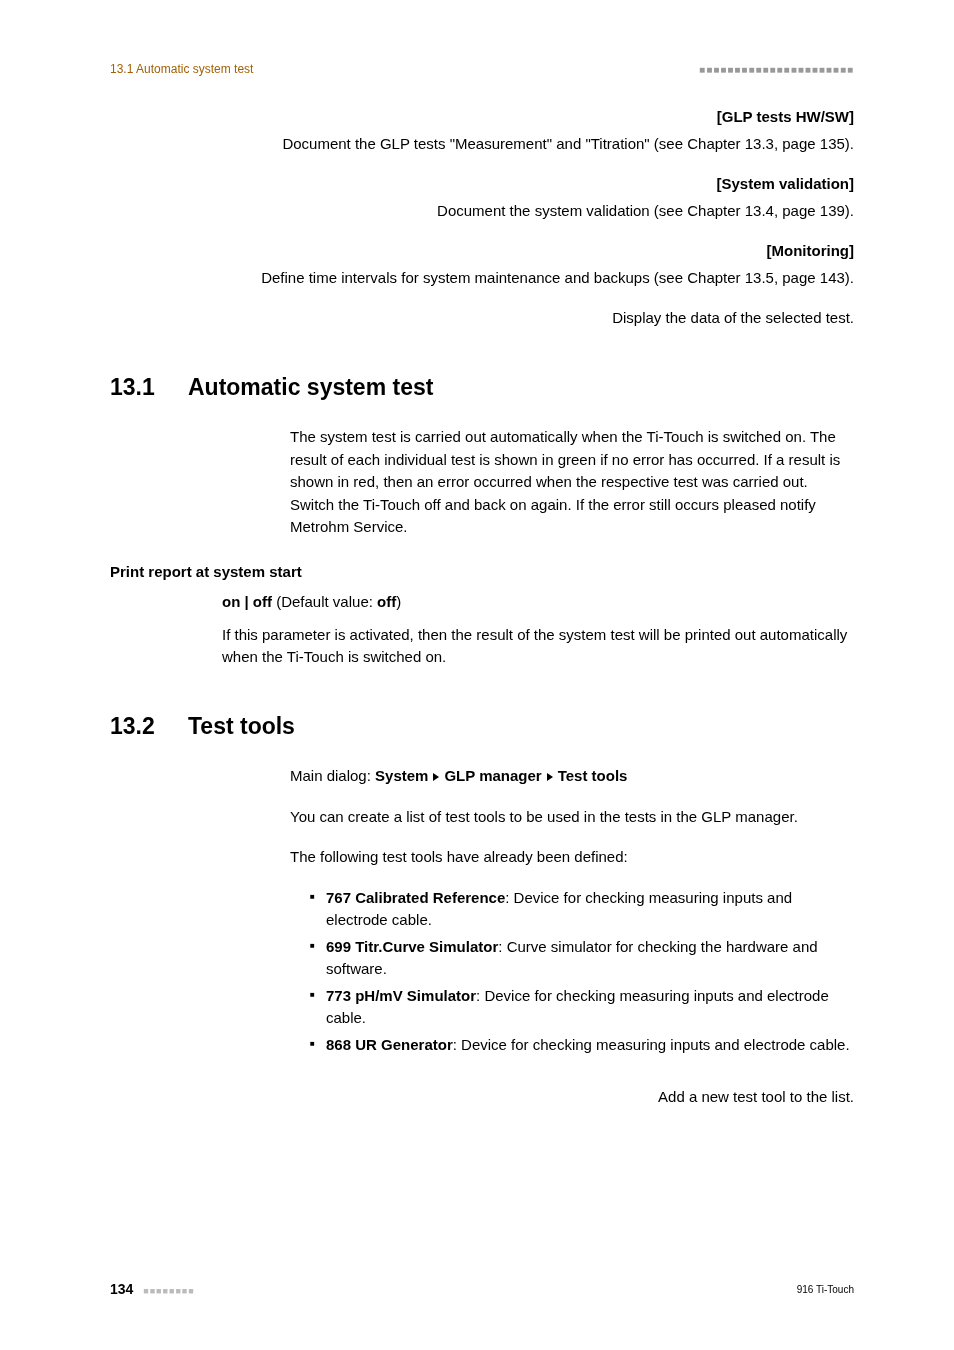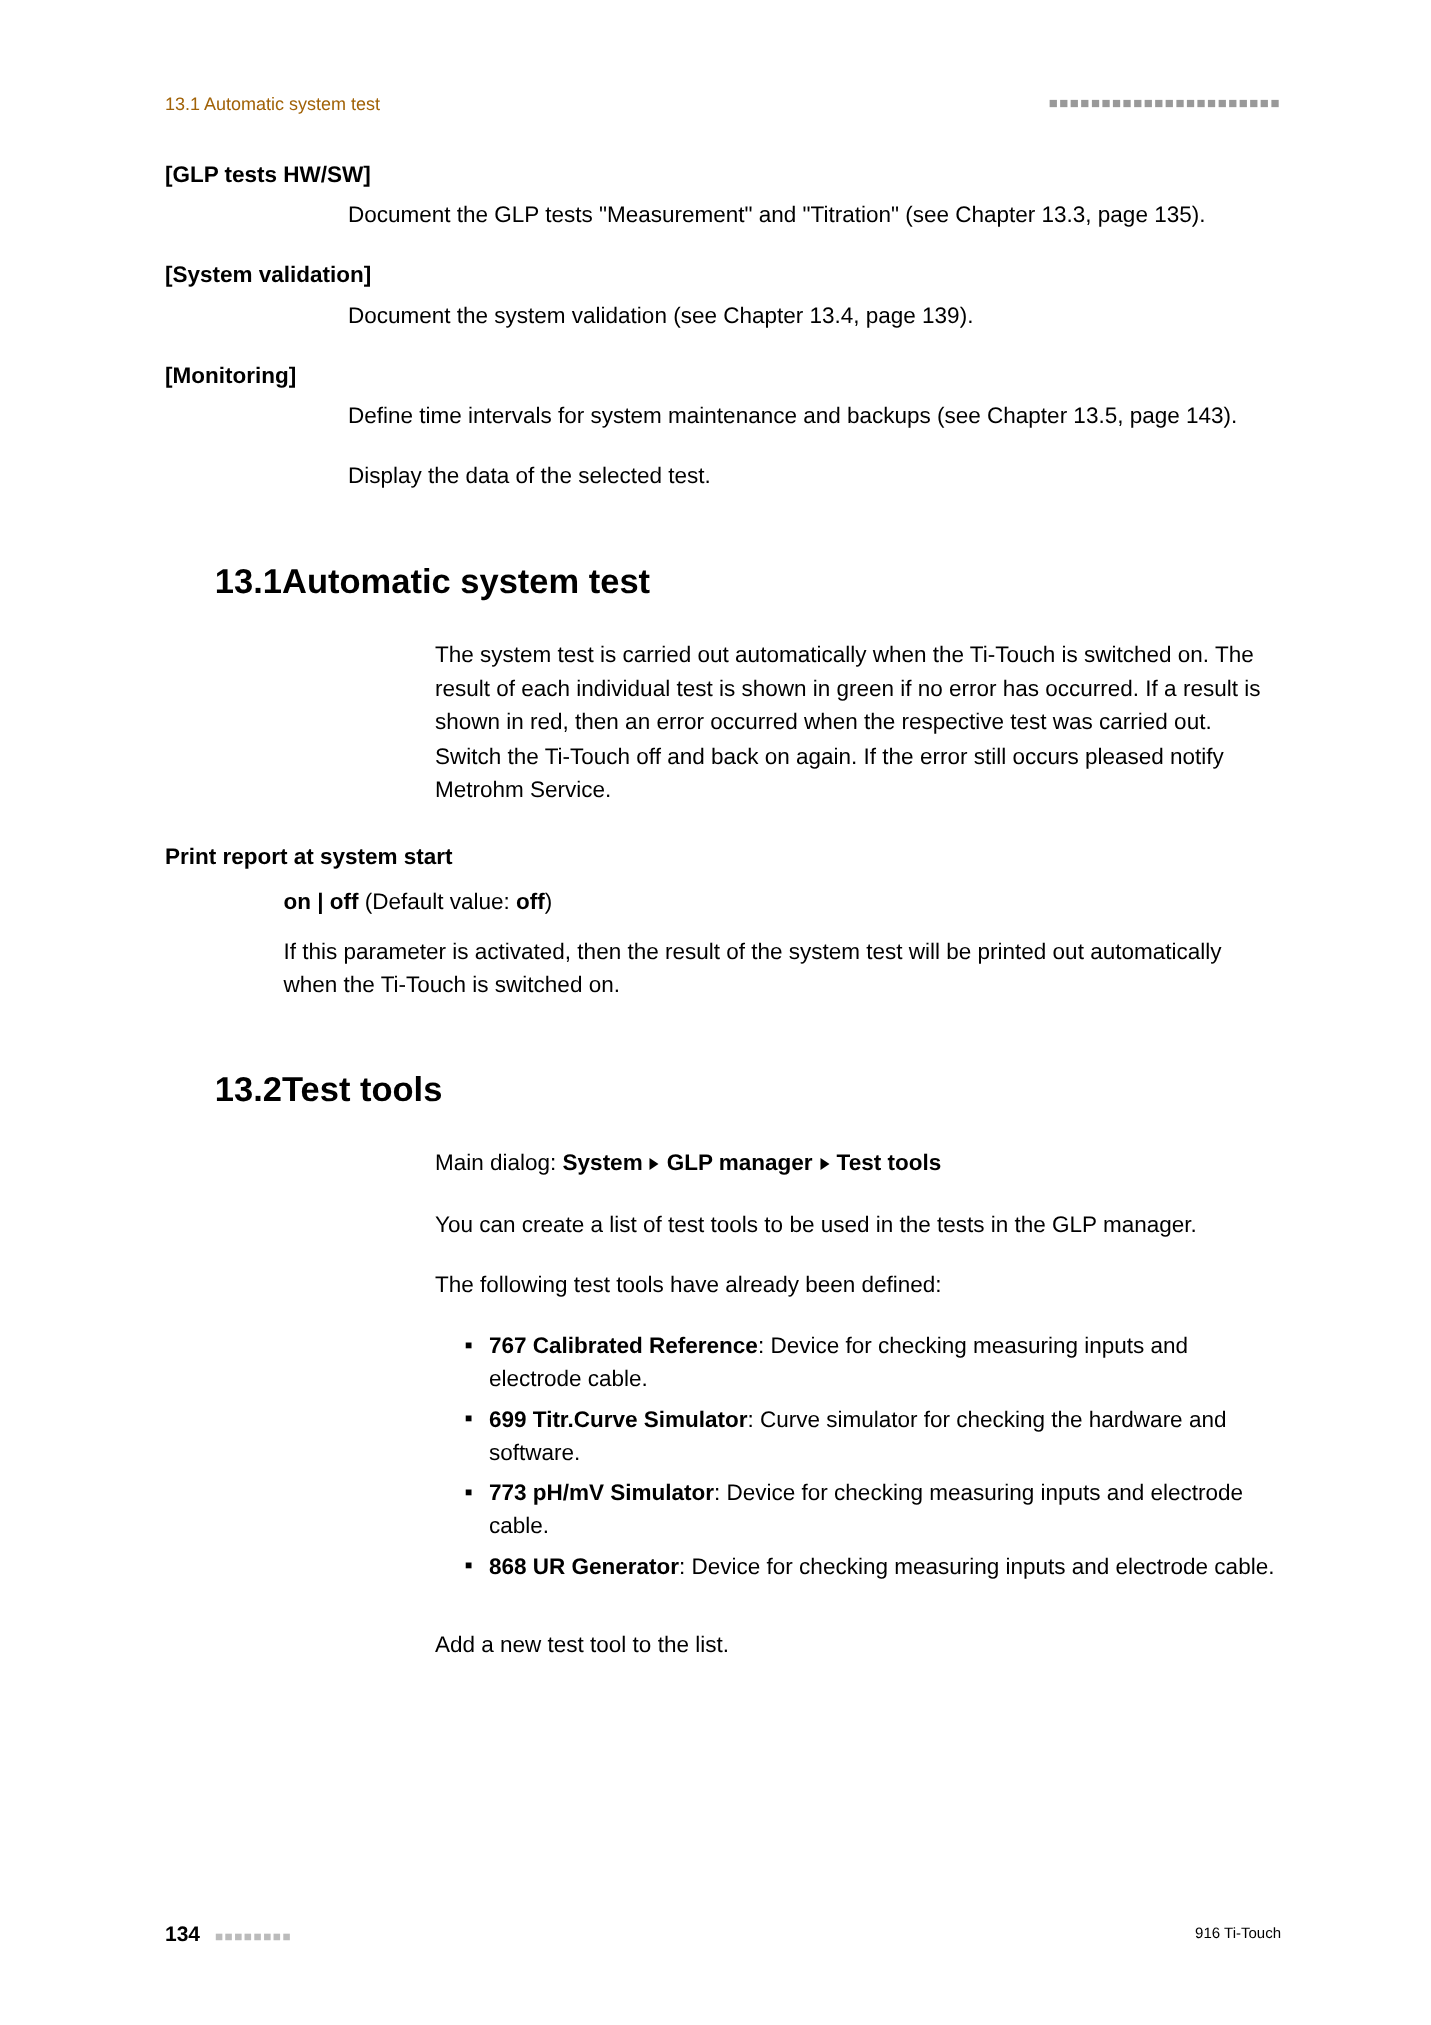--- a/index.html
+++ b/index.html
@@ -28,20 +28,21 @@
     .header-left {
       color: #a16207;
     }
     .header-marks {
       letter-spacing: 1px;
       color: #999;
       font-size: 10px;
     }
     .def-row {
       margin-bottom: 18px;
+      text-align: right;
     }
     .def-term {
       font-weight: bold;
       margin-bottom: 4px;
     }
     .def-desc {
       margin-left: 122px;
       margin-top: 4px;
     }
     .italic {
@@ -49,33 +50,32 @@
     h2 {
       display: flex;
       font-weight: bold;
       font-size: 23px;
       margin-top: 40px;
       margin-bottom: 22px;
     }
     .sec-num {
       width: 78px;
       flex-shrink: 0;
-      text-align: right;
     }
     .body-para {
       margin-left: 180px;
       margin-bottom: 18px;
     }
     .param-name {
       font-weight: bold;
       margin-top: 22px;
       margin-bottom: 8px;
     }
     .param-block {
-      margin-left: 79px;
+      margin-left: 112px;
     }
     ul.tool-list {
       margin-left: 200px;
       list-style: none;
       margin-bottom: 30px;
     }
     ul.tool-list li {
       position: relative;
       padding-left: 16px;
       margin-bottom: 4px;

